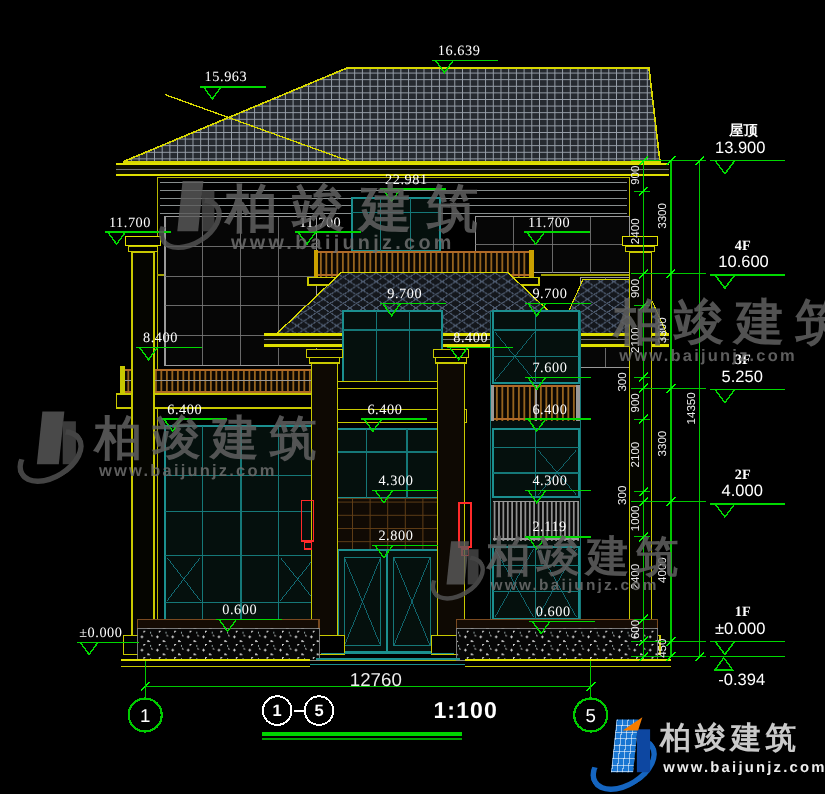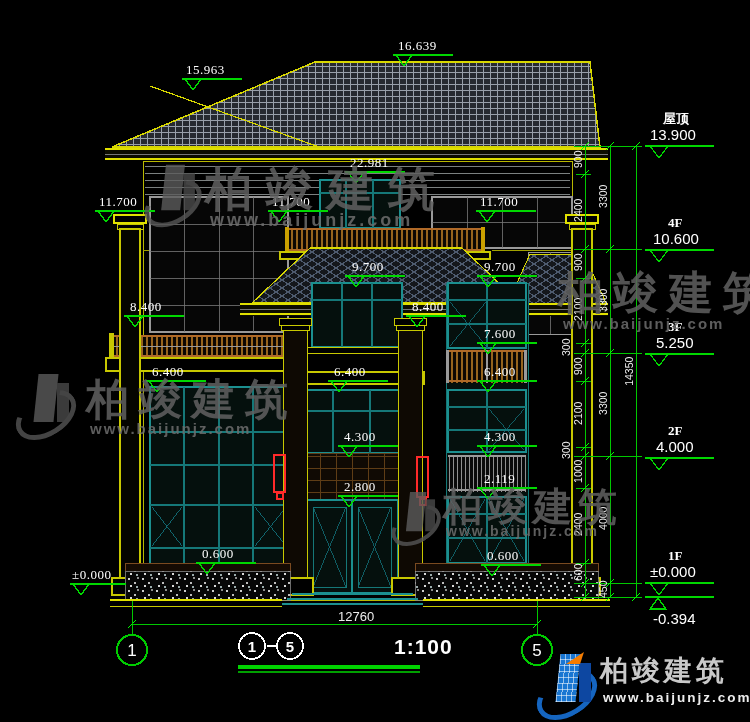--- a/index.html
+++ b/index.html
@@ -4,21 +4,21 @@
 <style>
   html,body{margin:0;padding:0;background:#000;}
   #sheet{position:relative;width:750px;height:722px;background:#000;overflow:hidden;
          font-family:"Liberation Sans",sans-serif;}
   .t{position:absolute;white-space:nowrap;color:#fff;line-height:1;
      font-family:"Liberation Sans",sans-serif;}
   .elev{font-size:13px;letter-spacing:.5px;font-family:Liberation Serif, serif;}
   .lvl-n{font-size:13px;font-weight:bold;font-family:Liberation Serif, serif;}
   .lvl-v{font-size:15px;}
   .vdim{font-size:10.5px;color:#ececec;width:44px;text-align:center;transform:rotate(-90deg);}
-  .hdim{font-size:13px;color:#ececec;margin-left:20px;}
+  .hdim{font-size:17px;color:#ececec;}
   .axnum{font-size:17px;width:30px;text-align:center;}
   .tnum{font-size:15px;width:26px;text-align:center;font-weight:bold;}
   .ttext{font-size:29px;font-weight:bold;letter-spacing:3px;}
   .tscale{font-size:21px;font-weight:bold;letter-spacing:1px;}
   .wm-b{font-weight:bold;color:#616161;opacity:.85;}
   .wm-u{font-weight:bold;color:#6e6e6e;opacity:.85;}
   svg{position:absolute;left:0;top:0;}
   
   .wm-logo{position:absolute;width:62px;height:66px;opacity:.8;}
   .wm-logo .b1{position:absolute;left:20px;top:0;width:20px;height:48px;background:#5c5c5c;transform:skewX(-6deg);}

